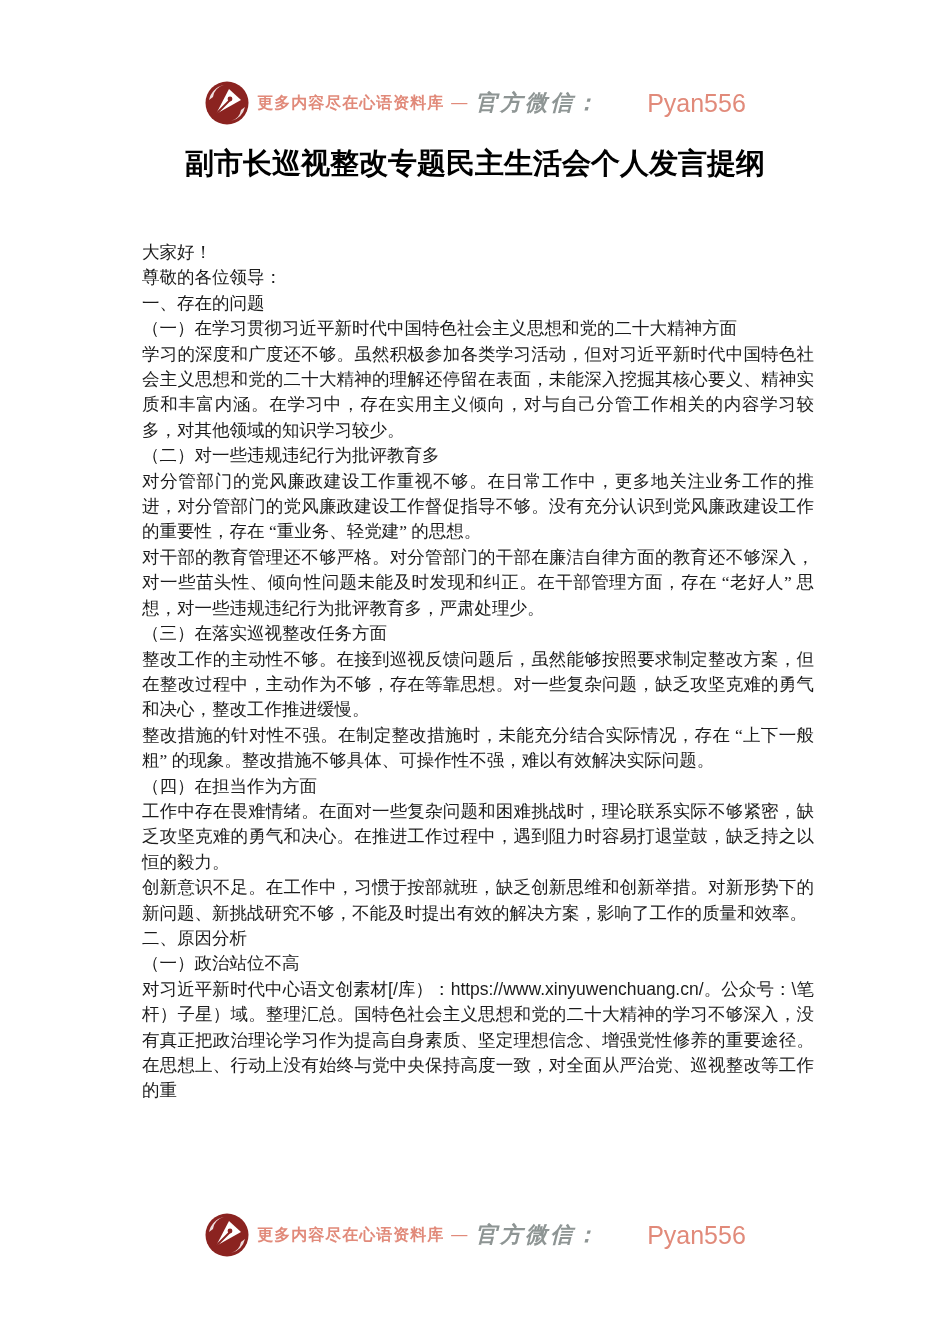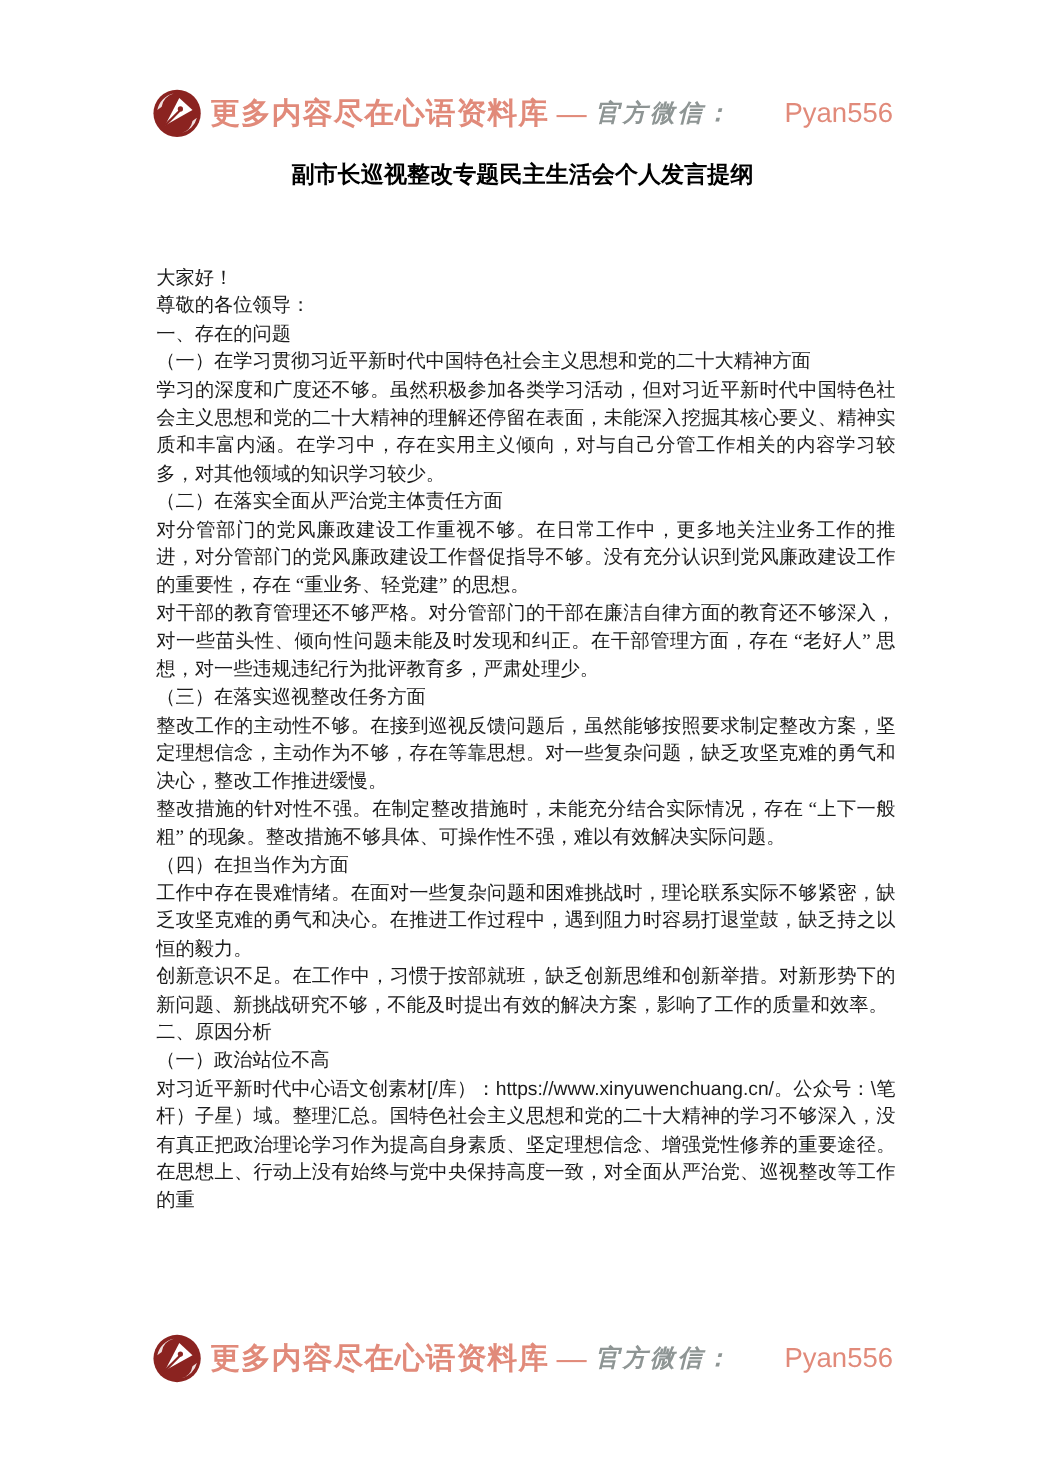--- a/index.html
+++ b/index.html
@@ -19,21 +19,21 @@
     display:flex;
     align-items:center;
     justify-content:center;
     gap:7px;
     white-space:nowrap;
   }
   .banner.header { top:80px; }
   .banner.footer { top:1212px; }
   .logo { width:46px; height:46px; flex:0 0 auto; }
   .brand-text {
-    font-size:27px;
+    font-size:16px;
     font-weight:bold;
     letter-spacing:1px;
     font-family:"Liberation Serif","DejaVu Serif",serif;
   }
   .banner-label {
     font-size:22px;
     font-weight:bold;
     font-style:italic;
     letter-spacing:3px;
     font-family:Liberation Mono, monospace;
@@ -43,21 +43,21 @@
     font-family:"Liberation Sans","DejaVu Sans",sans-serif;
     margin-left:40px;
   }
   .doc-title {
     position:absolute;
     top:144px;
     left:0;
     width:100%;
     margin:0;
     text-align:center;
-    font-size:21px;
+    font-size:29px;
     font-weight:bold;
     color:#000000;
     font-family:"Liberation Serif","DejaVu Serif",serif;
   }
   .doc-body {
     position:absolute;
     top:240px;
     left:142px;
     width:672px;
   }
@@ -94,25 +94,25 @@
   </div>
 
   <h1 class="doc-title">副市长巡视整改专题民主生活会个人发言提纲</h1>
 
   <div class="doc-body">
       <p class="para">大家好！</p>
       <p class="para">尊敬的各位领导：</p>
       <p class="para">一、存在的问题</p>
       <p class="para">（一）在学习贯彻习近平新时代中国特色社会主义思想和党的二十大精神方面</p>
       <p class="para">学习的深度和广度还不够。虽然积极参加各类学习活动，但对习近平新时代中国特色社会主义思想和党的二十大精神的理解还停留在表面，未能深入挖掘其核心要义、精神实质和丰富内涵。在学习中，存在实用主义倾向，对与自己分管工作相关的内容学习较多，对其他领域的知识学习较少。</p>
-      <p class="para">（二）在落实全面从严治党主体责任方面</p>
+      <p class="para">（二）对一些违规违纪行为批评教育多</p>
       <p class="para">对分管部门的党风廉政建设工作重视不够。在日常工作中，更多地关注业务工作的推进，对分管部门的党风廉政建设工作督促指导不够。没有充分认识到党风廉政建设工作的重要性，存在 “重业务、轻党建” 的思想。</p>
       <p class="para">对干部的教育管理还不够严格。对分管部门的干部在廉洁自律方面的教育还不够深入，对一些苗头性、倾向性问题未能及时发现和纠正。在干部管理方面，存在 “老好人” 思想，对一些违规违纪行为批评教育多，严肃处理少。</p>
       <p class="para">（三）在落实巡视整改任务方面</p>
-      <p class="para">整改工作的主动性不够。在接到巡视反馈问题后，虽然能够按照要求制定整改方案，坚定理想信念，主动作为不够，存在等靠思想。对一些复杂问题，缺乏攻坚克难的勇气和决心，整改工作推进缓慢。</p>
+      <p class="para">整改工作的主动性不够。在接到巡视反馈问题后，虽然能够按照要求制定整改方案，但在整改过程中，主动作为不够，存在等靠思想。对一些复杂问题，缺乏攻坚克难的勇气和决心，整改工作推进缓慢。</p>
       <p class="para">整改措施的针对性不强。在制定整改措施时，未能充分结合实际情况，存在 “上下一般粗” 的现象。整改措施不够具体、可操作性不强，难以有效解决实际问题。</p>
       <p class="para">（四）在担当作为方面</p>
       <p class="para">工作中存在畏难情绪。在面对一些复杂问题和困难挑战时，理论联系实际不够紧密，缺乏攻坚克难的勇气和决心。在推进工作过程中，遇到阻力时容易打退堂鼓，缺乏持之以恒的毅力。</p>
       <p class="para">创新意识不足。在工作中，习惯于按部就班，缺乏创新思维和创新举措。对新形势下的新问题、新挑战研究不够，不能及时提出有效的解决方案，影响了工作的质量和效率。</p>
       <p class="para">二、原因分析</p>
       <p class="para">（一）政治站位不高</p>
       <p class="para sans">对习近平新时代中心语文创素材[/库）：https://www.xinyuwenchuang.cn/。公众号：\笔杆）子星）域。整理汇总。国特色社会主义思想和党的二十大精神的学习不够深入，没有真正把政治理论学习作为提高自身素质、坚定理想信念、增强党性修养的重要途径。在思想上、行动上没有始终与党中央保持高度一致，对全面从严治党、巡视整改等工作的重</p>
     </div>
 
   <div class="banner footer">

